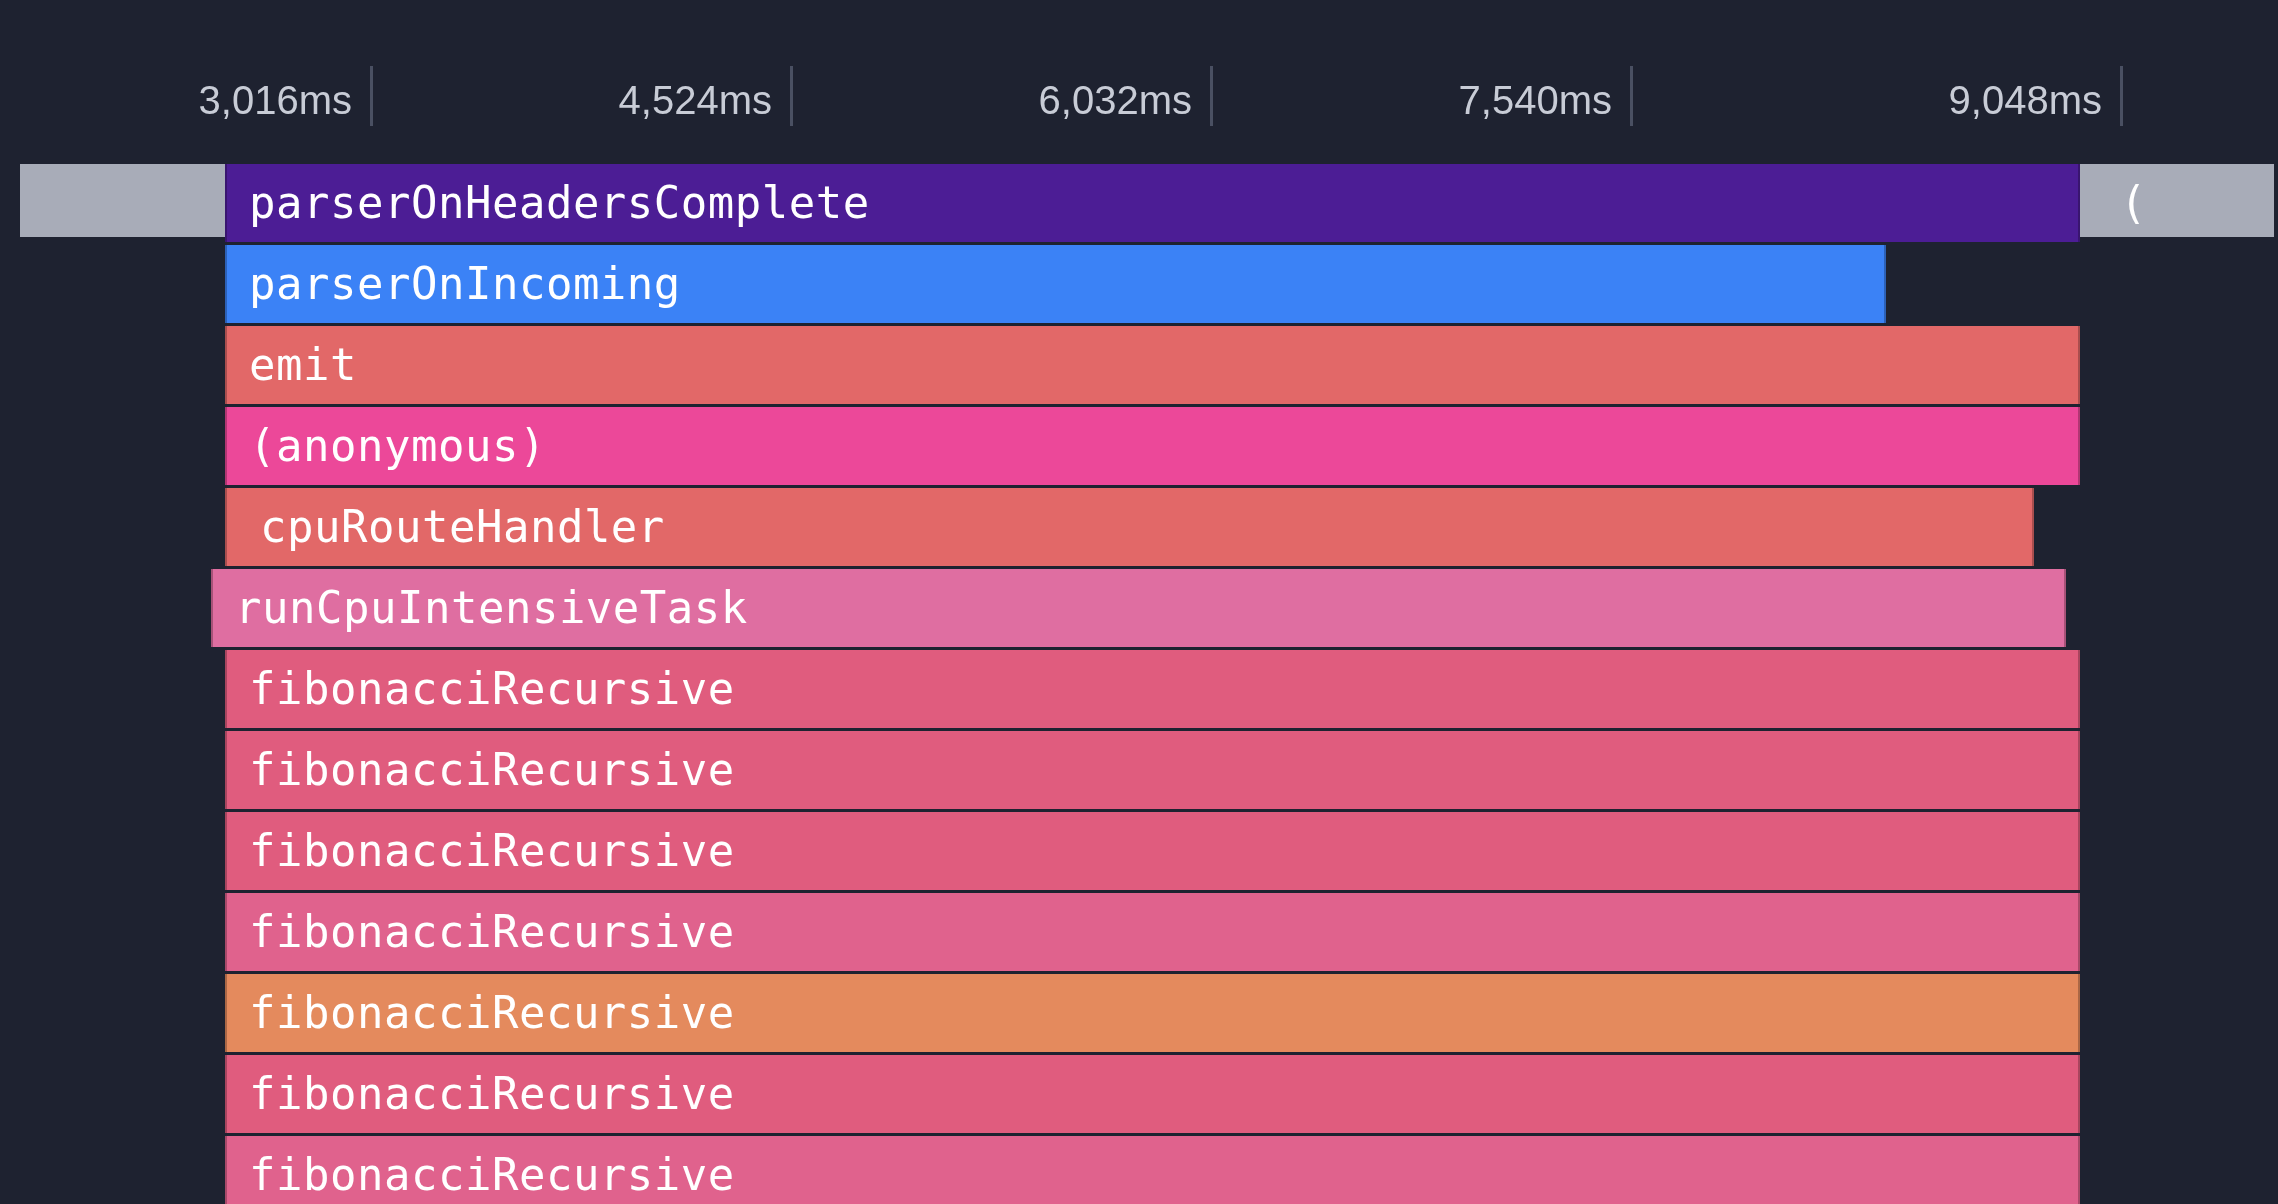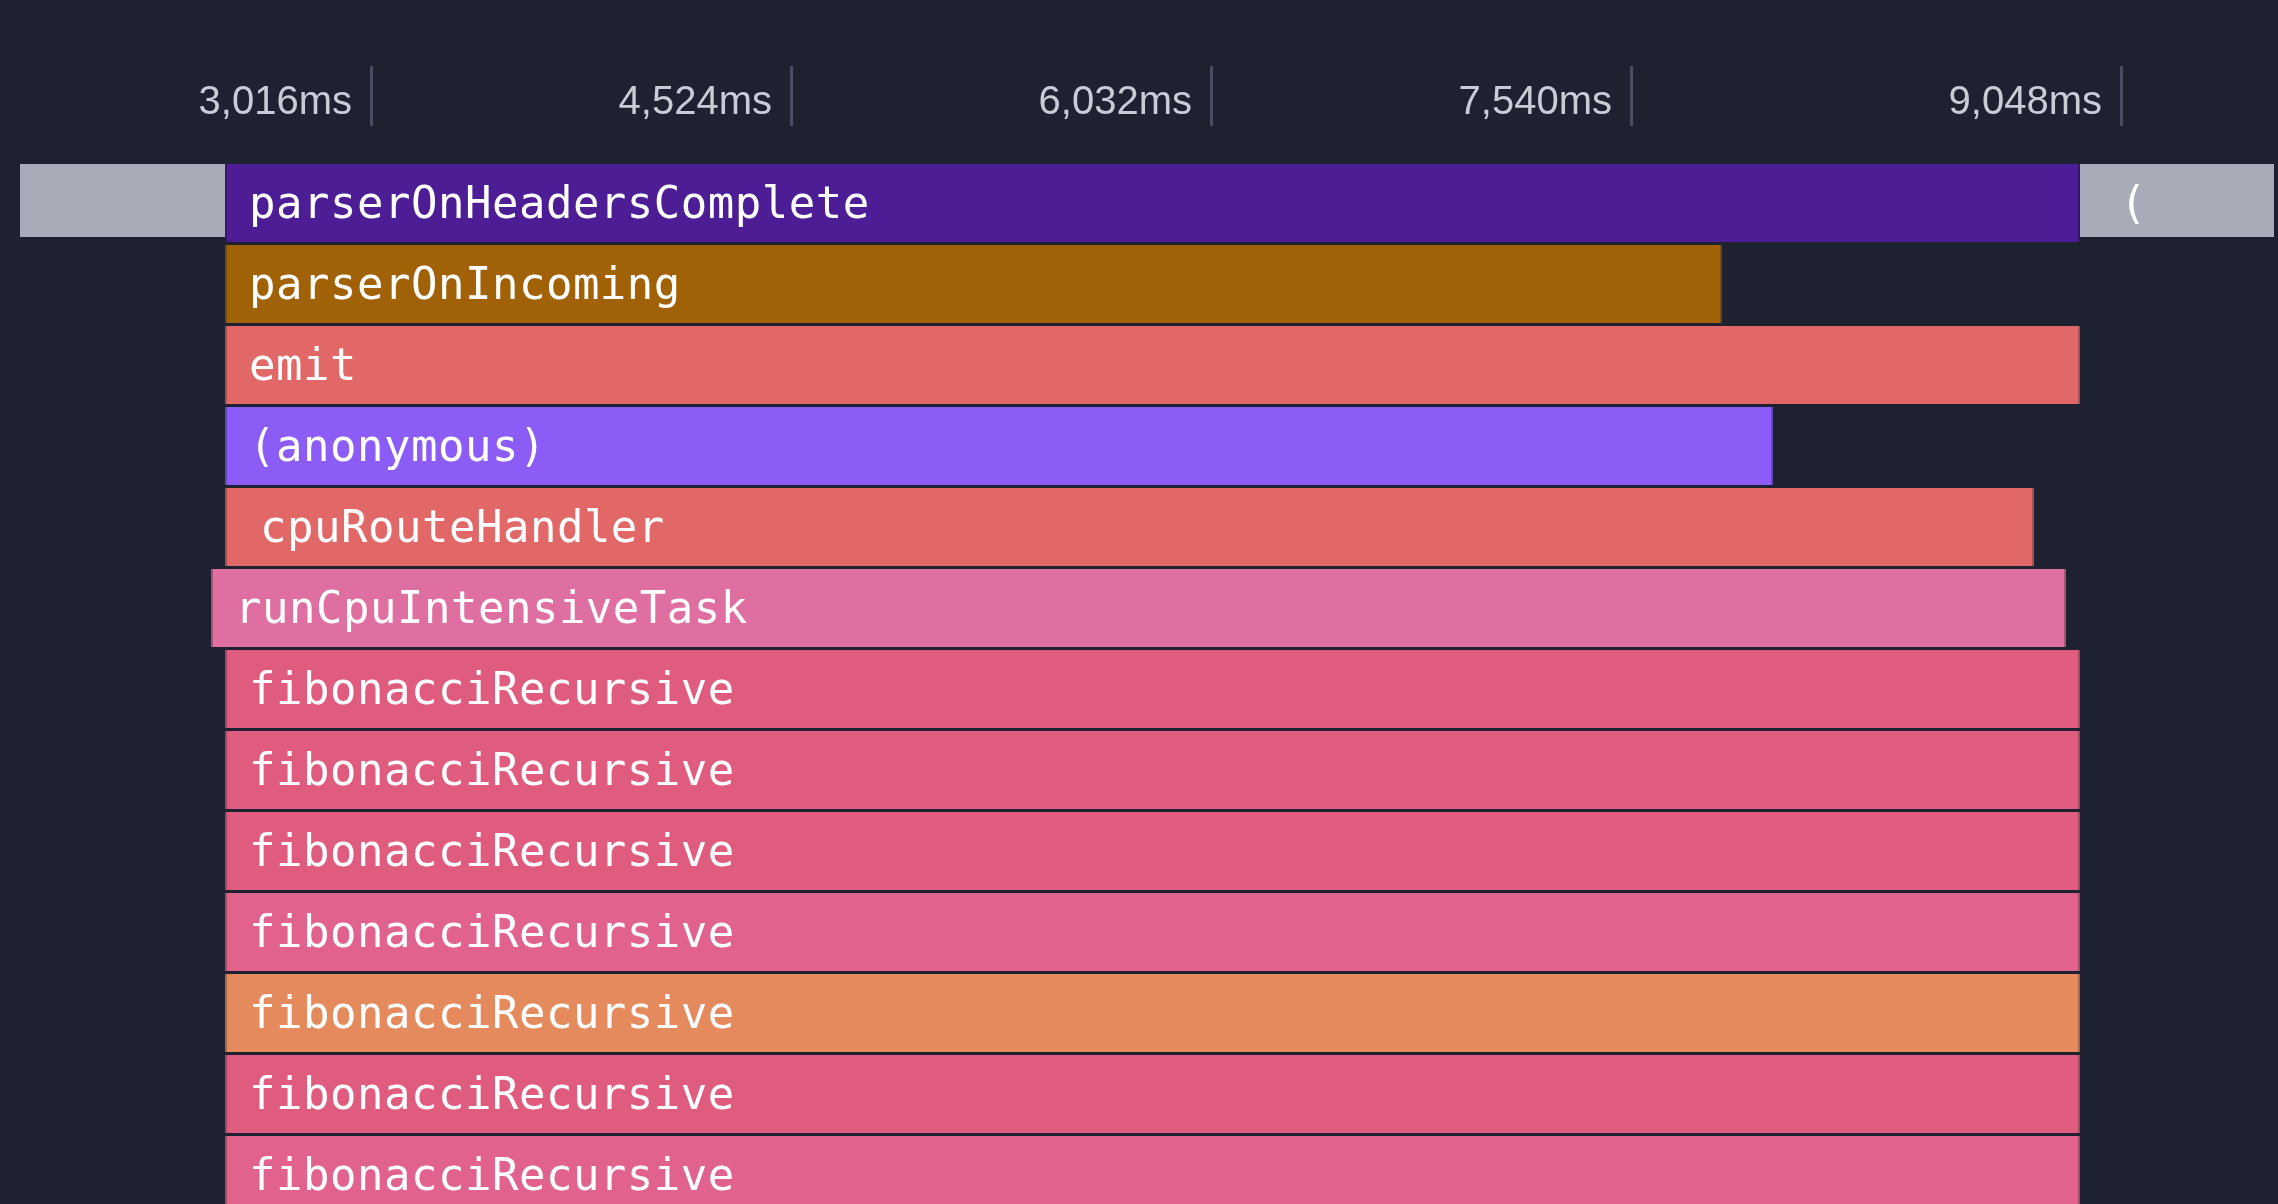--- a/index.html
+++ b/index.html
@@ -124,27 +124,27 @@
   </div>
 
 <div class="frames-container">
 
 <div class="track-row" style="top: 0px;">
       <div class="track-bg"></div>
       <div class="frame-bar" style="left: 205px; width: 1855px; background: #4c1d95;"><span class="frame-label">parserOnHeadersComplete</span></div>
       <div class="overflow-frame" style="left: 2096px; right: 0px;"><span class="overflow-label">(</span></div>
     </div>
     <div class="track-row" style="top: 81px;">
-      <div class="frame-bar" style="left: 205px; width: 1497px; background: #a16207;"><span class="frame-label">parserOnIncoming</span></div>
+      <div class="frame-bar" style="left: 205px; width: 1661px; background: #3b82f6;"><span class="frame-label">parserOnIncoming</span></div>
     </div>
     <div class="track-row" style="top: 162px; border-radius: 26px;">
       <div class="frame-bar" style="left: 205px; width: 1855px; background: rgb(226, 104, 104);"><span class="frame-label">emit</span></div>
     </div>
     <div class="track-row" style="top: 243px;">
-      <div class="frame-bar" style="left: 205px; width: 1548px; background: #8b5cf6;"><span class="frame-label">(anonymous)</span></div>
+      <div class="frame-bar" style="left: 205px; width: 1855px; background: #ec4899;"><span class="frame-label">(anonymous)</span></div>
     </div>
     <div class="track-row" style="top: 324px;">
       <div class="frame-bar" style="left: 205px; width: 1809px; background: rgb(226, 104, 104); padding-left: 11px;"><span class="frame-label">cpuRouteHandler</span></div>
     </div>
     <div class="track-row" style="top: 405px;">
       <div class="frame-bar" style="left: 191px; width: 1855px; background: rgb(223, 110, 161);"><span class="frame-label">runCpuIntensiveTask</span></div>
     </div>
     <div class="track-row" style="top: 486px;">
       <div class="frame-bar" style="left: 205px; width: 1855px; background: rgb(224, 92, 126);"><span class="frame-label">fibonacciRecursive</span></div>
     </div>

